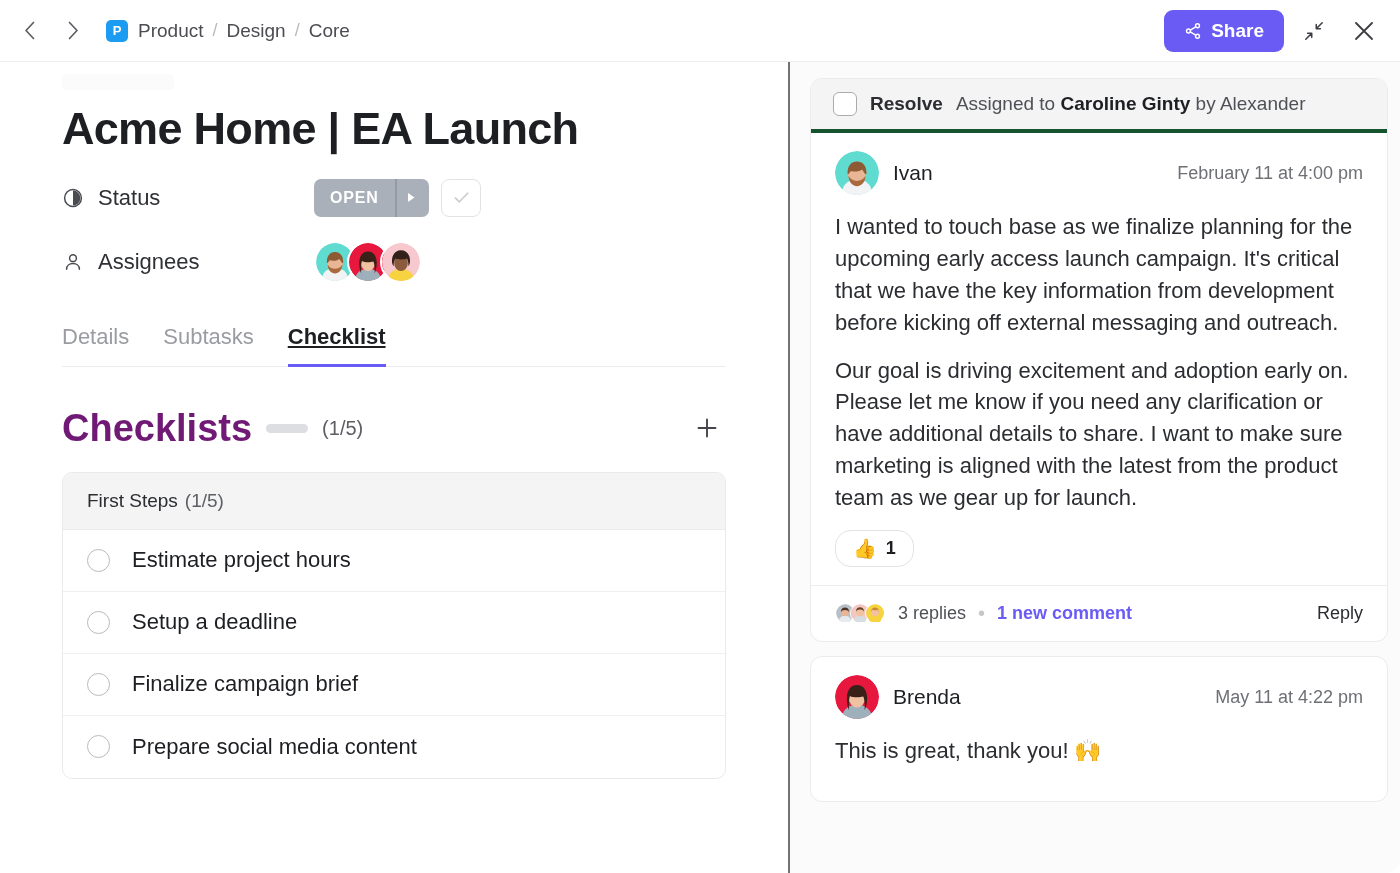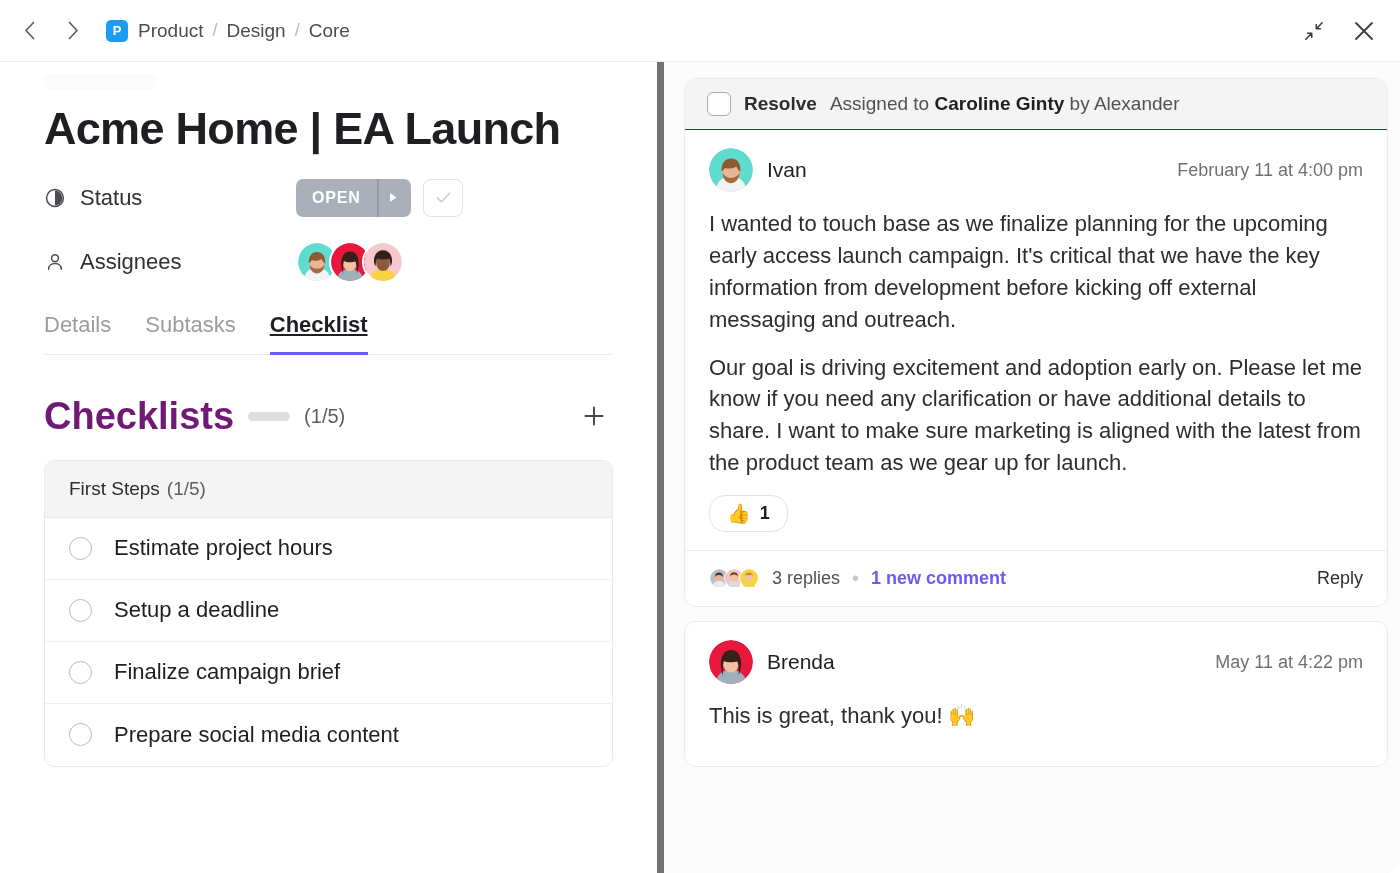--- a/index.html
+++ b/index.html
@@ -58,25 +58,25 @@
   }
   .icon-btn {
     width: 40px; height: 40px; border-radius: 8px;
     display: flex; align-items: center; justify-content: center;
     background: transparent; border: none; cursor: pointer; color: #3c3e43;
   }
 
   
   .content { position: absolute; top: 62px; left: 0; right: 0; bottom: 0; display: flex; }
   .left-pane {
-    width: 664px; height: 811px;
+    width: 790px; height: 811px;
     background: #ffffff;
-    padding: 0 44px;
+    padding: 0 62px;
     overflow: hidden;
-    border-right: 7px solid #737373;
+    border-right: 2px solid #737373;
   }
   .right-pane {
     flex: 1; height: 811px;
     background: #fbfbfc;
     padding: 16px 12px 0 20px;
     overflow: hidden;
   }
 
   
   .skeleton-bar {
@@ -118,21 +118,21 @@
 
   .avatar {
     border-radius: 50%; overflow: hidden; position: relative;
     display: inline-block; flex: none;
     border: 2px solid #fff;
   }
 
   
   .tabs {
     display: flex; gap: 34px; align-items: flex-end;
-    margin-top: 30px; border-bottom: 1px solid #ececee;
+    margin-top: 42px; border-bottom: 1px solid #ececee;
   }
   .tab {
     font-size: 22px; color: #9a9ca1; padding-bottom: 14px;
     cursor: pointer; border-bottom: 3px solid transparent; margin-bottom: -1px;
     background: none; border-left: none; border-right: none; border-top: none;
     font-family: inherit;
   }
   .tab.active { color: #1d1f23; font-weight: bold; border-bottom-color: #6a5bf5; text-decoration: underline; }
 
   .checklists-head {
@@ -173,21 +173,21 @@
   .checklist-item .txt { font-size: 22px; color: #1d1f23; }
 
   
   .comment-card {
     background: #fff; border: 1px solid #ebebed; border-radius: 12px;
     margin-bottom: 14px; overflow: hidden;
   }
   .resolve-bar {
     display: flex; align-items: center; gap: 13px;
     background: #f4f4f5; padding: 13px 22px;
-    border-bottom: 1px solid #14532d;
+    border-bottom: 4px solid #14532d;
     font-size: 19px; color: #3c3e43;
   }
   .resolve-box {
     width: 24px; height: 24px; border-radius: 6px;
     border: 1.8px solid #a9abb0; background: #fff; flex: none; cursor: pointer;
   }
   .resolve-text { font-weight: 600; color: #2b2d31; }
   .assigned-text { color: #4f5156; }
   .assigned-text b { color: #1d1f23; font-weight: bold; }
   .comment-body { padding: 18px 24px 0 24px; }
@@ -238,20 +238,29 @@
     <div class="breadcrumb">
       <span class="bc-logo">P</span>
       <span class="bc-item">Product</span>
       <span class="bc-sep">/</span>
       <span class="bc-item">Design</span>
       <span class="bc-sep">/</span>
       <span class="bc-item">Core</span>
     </div>
 
     <div class="topbar-right">
+      <button class="share-btn">
+        <svg width="18" height="18" viewBox="0 0 24 24" fill="none">
+          <circle cx="18" cy="5" r="2.6" stroke="#fff" stroke-width="1.9"></circle>
+          <circle cx="6" cy="12" r="2.6" stroke="#fff" stroke-width="1.9"></circle>
+          <circle cx="18" cy="19" r="2.6" stroke="#fff" stroke-width="1.9"></circle>
+          <path d="M8.4 10.8L15.6 6.4M8.4 13.2L15.6 17.6" stroke="#fff" stroke-width="1.9" stroke-linecap="round"></path>
+        </svg>
+        <span>Share</span>
+      </button>
       <button class="icon-btn">
         <svg width="20" height="20" viewBox="0 0 22 22" fill="none">
           <path d="M2 20L8.5 13.5M8.5 13.5H4M8.5 13.5V18" stroke="currentColor" stroke-width="1.7" stroke-linecap="round" stroke-linejoin="round"></path>
           <path d="M20 2L13.5 8.5M13.5 8.5H18M13.5 8.5V4" stroke="currentColor" stroke-width="1.7" stroke-linecap="round" stroke-linejoin="round"></path>
         </svg>
       </button>
       <button class="icon-btn">
         <svg width="24" height="24" viewBox="0 0 24 24" fill="none">
           <path d="M4 4L20 20M20 4L4 20" stroke="currentColor" stroke-width="1.8" stroke-linecap="round"></path>
         </svg>

